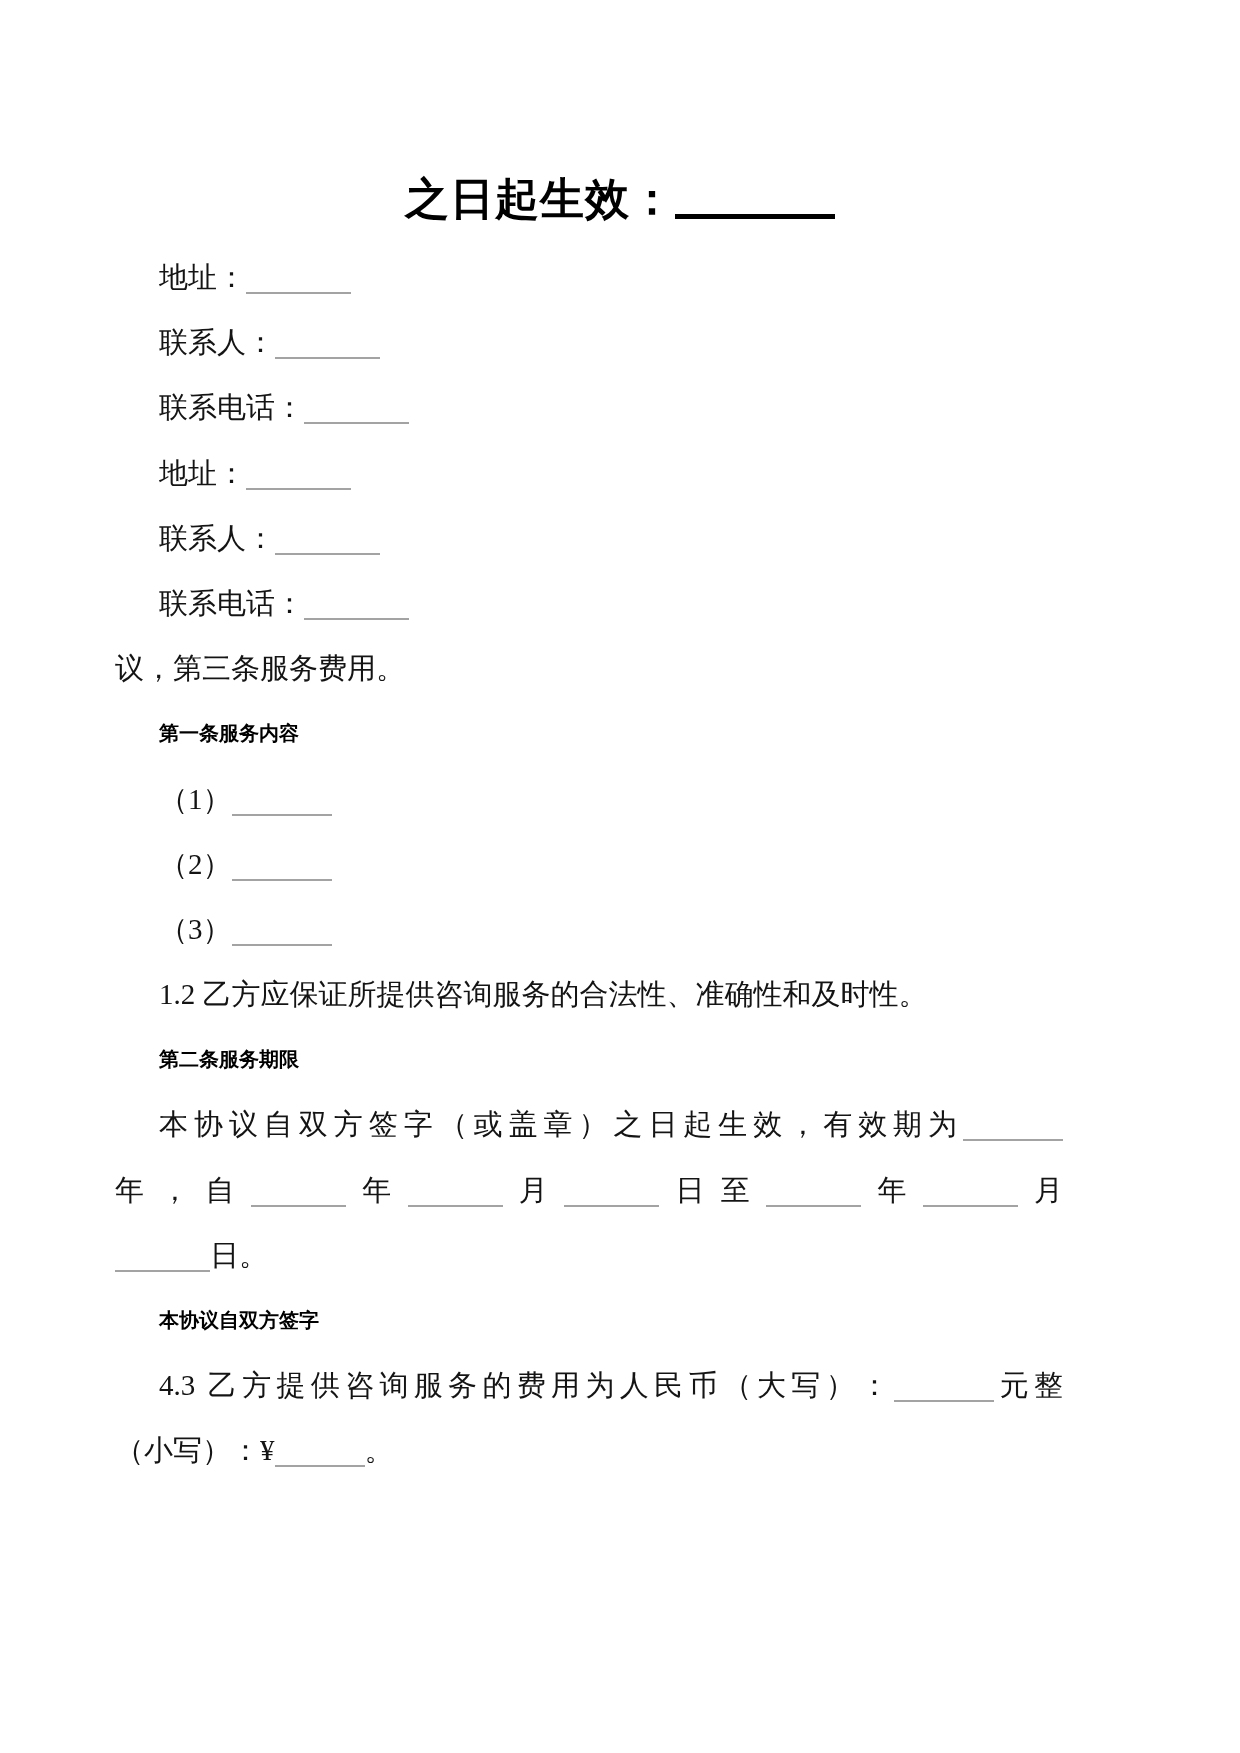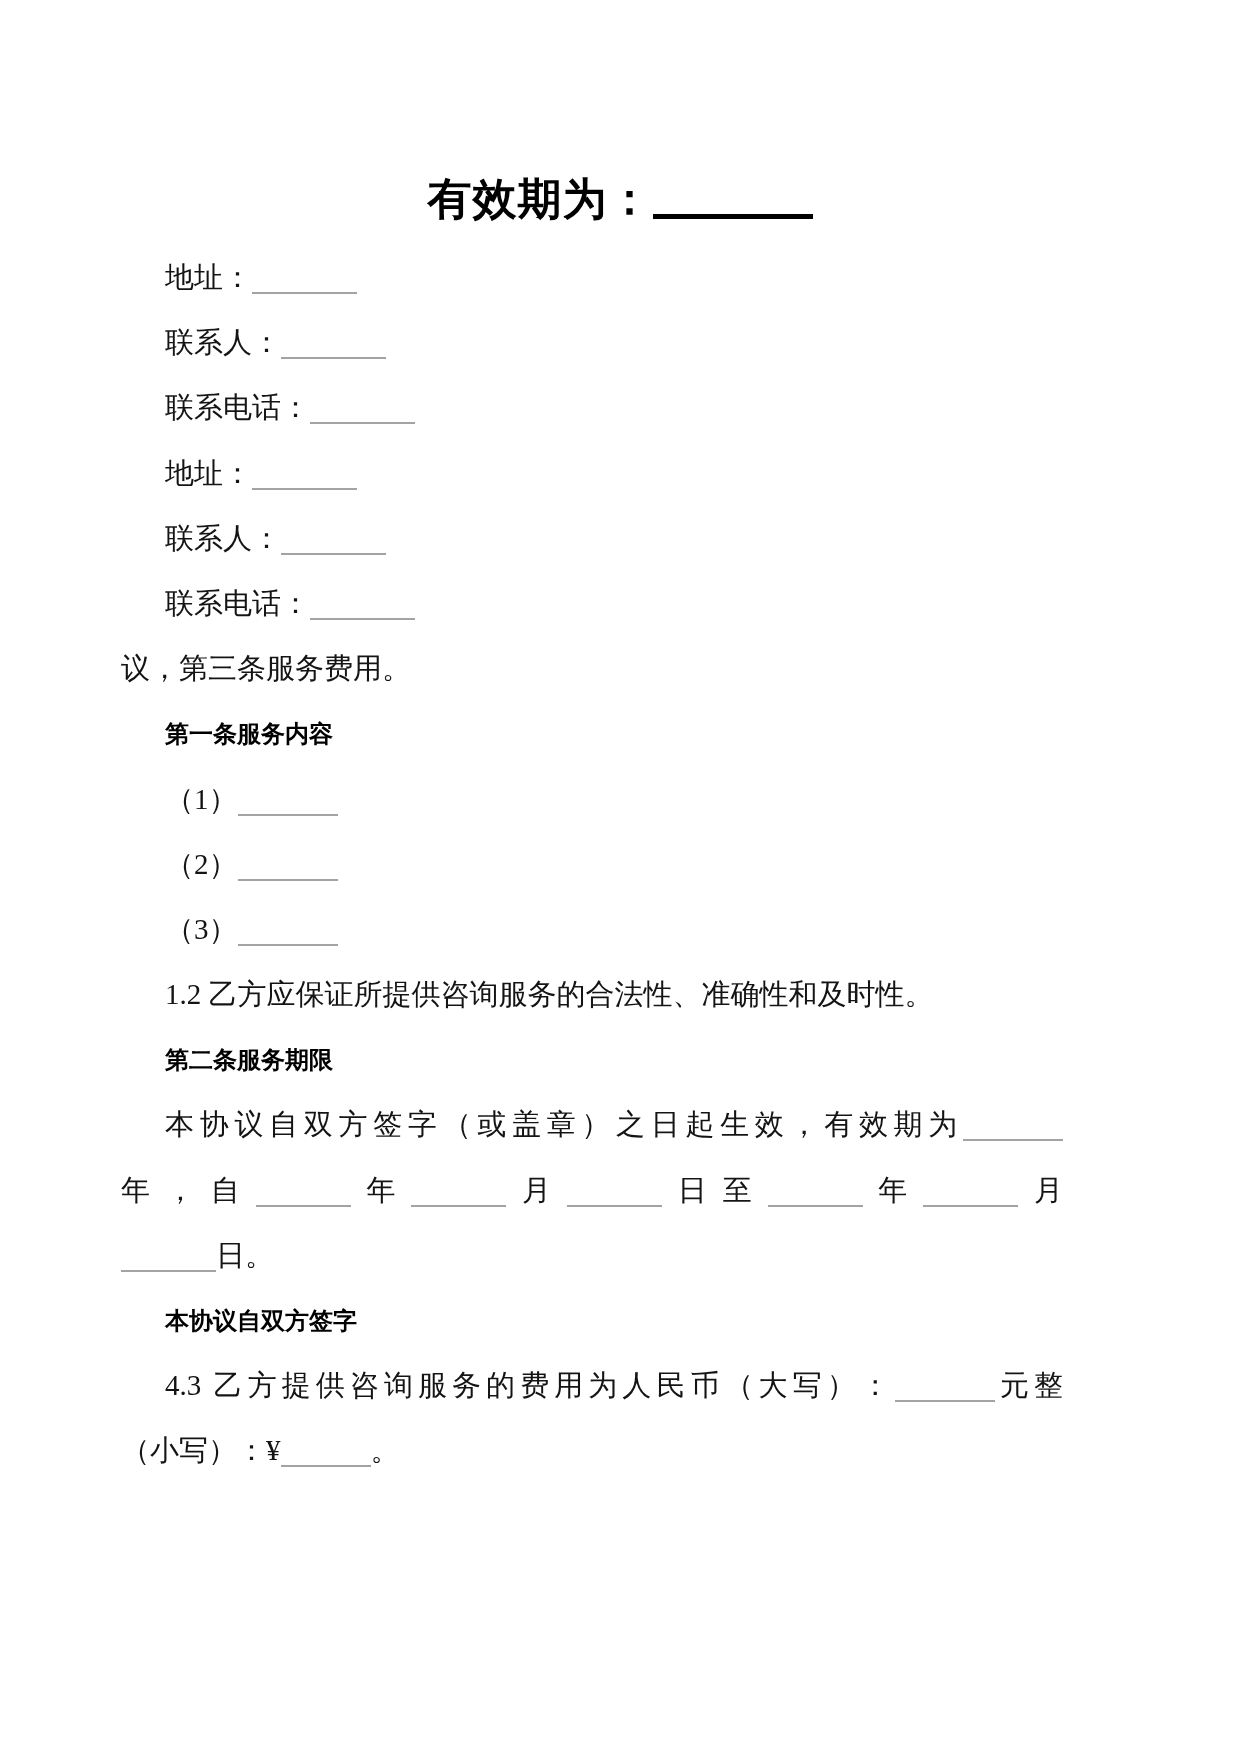--- a/index.html
+++ b/index.html
@@ -16,40 +16,39 @@
     text-align:center;
     font-family:"Liberation Sans","DejaVu Sans",sans-serif;
     font-weight:700;
     font-size:44px;
     line-height:48px;
     color:#000;
     letter-spacing:1px;
   }
   .doc-body {
     margin-top:22px;
-    padding-left:83px;
+    padding-left:115px;
     padding-right:177px;
     font-size:29px;
-    margin-left:38px;
   }
   .line {
     line-height:65.2px;
     height:65.2px;
     overflow:visible;
   }
   .indent { padding-left:44px; }
   .just {
     text-align:justify;
     text-align-last:justify;
     text-justify:inter-character;
   }
   .heading {
     font-family:"Liberation Sans","DejaVu Sans",sans-serif;
     font-weight:700;
-    font-size:24px;
+    font-size:20px;
     color:#000;
   }
   .blank {
     display:inline-block;
     height:30px;
     vertical-align:-7px;
     border-bottom:2px solid #a3a3a3;
   }
   .title-blank {
     display:inline-block;
@@ -62,21 +61,21 @@
   .b100 { width:100px; }
   .b95  { width:95px; }
   .b90  { width:90px; }
 </style>
 </head>
 <body>
 
 <div class="page">
 
   <div class="title">
-    <span>有效期为：</span><span class="title-blank"></span>
+    <span>之日起生效：</span><span class="title-blank"></span>
   </div>
 
   <div class="doc-body">
 
     <div class="line indent">
       <span>地址：</span><span class="blank b105"></span>
     </div>
     <div class="line indent">
       <span>联系人：</span><span class="blank b105"></span>
     </div>

